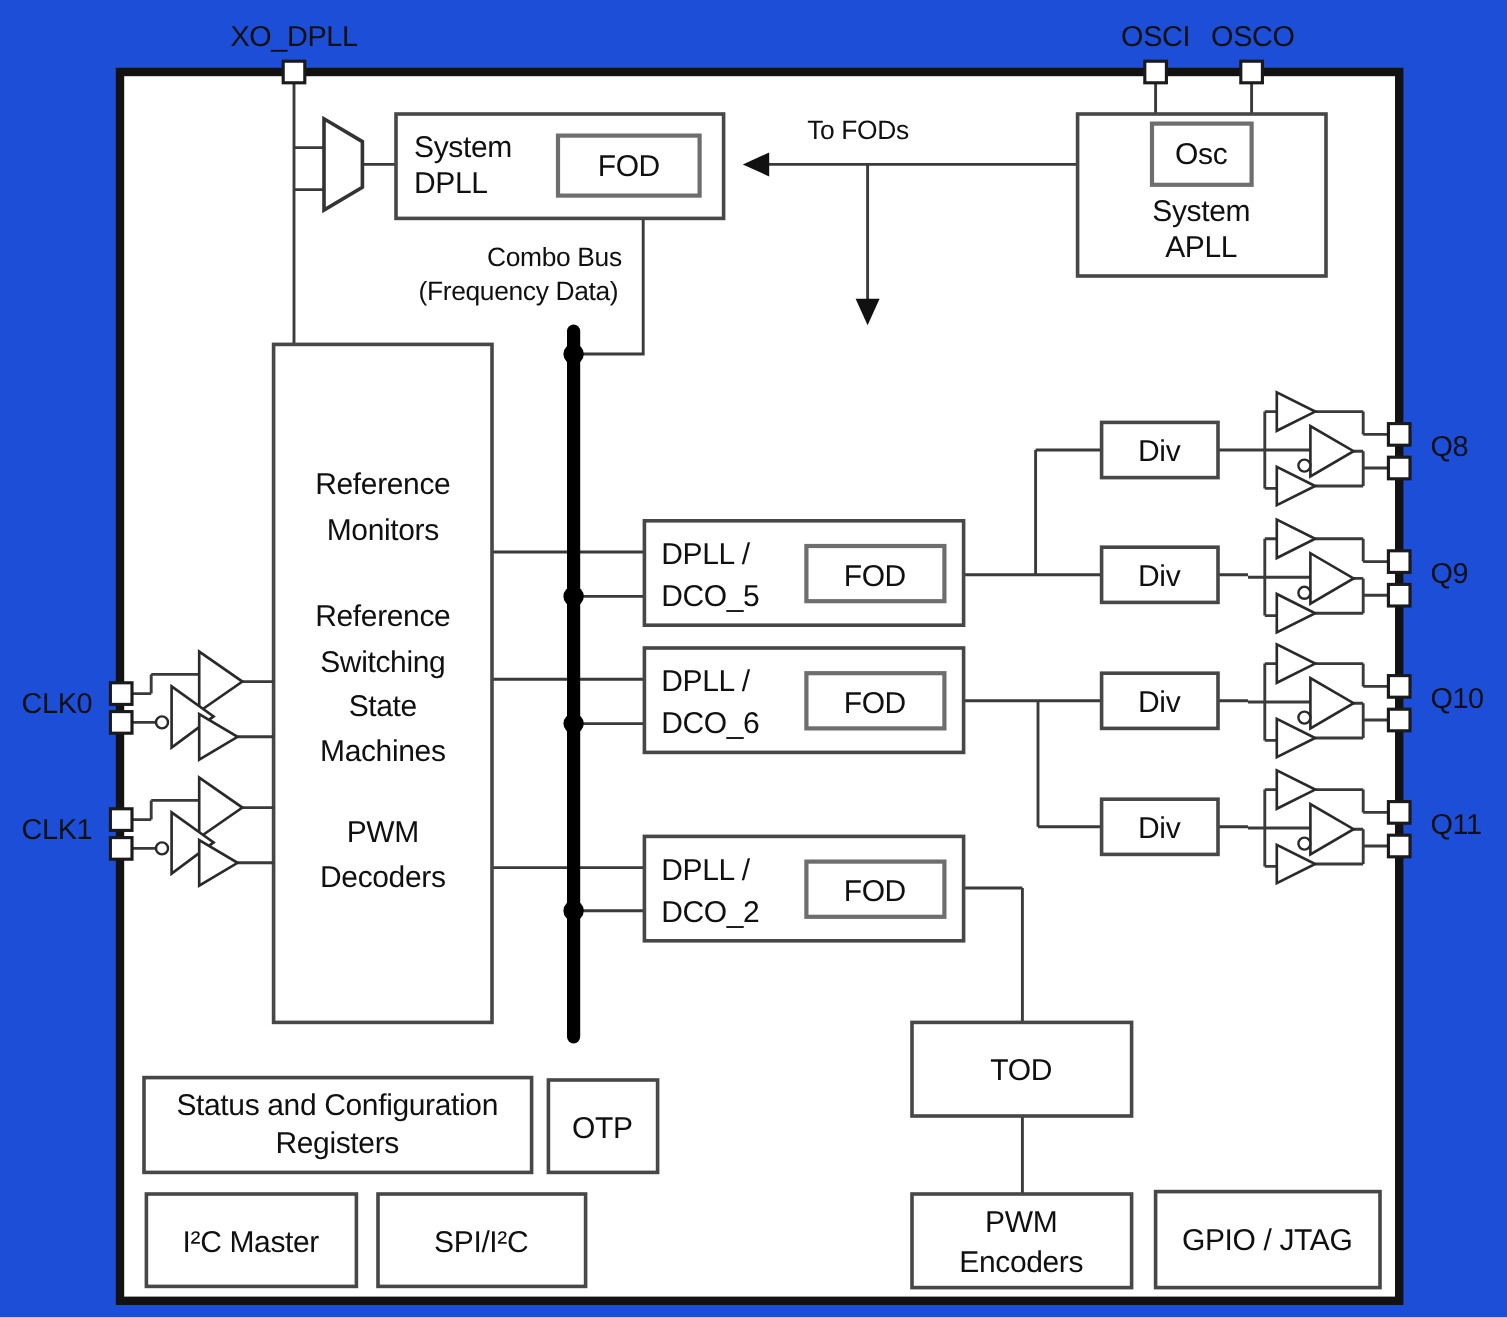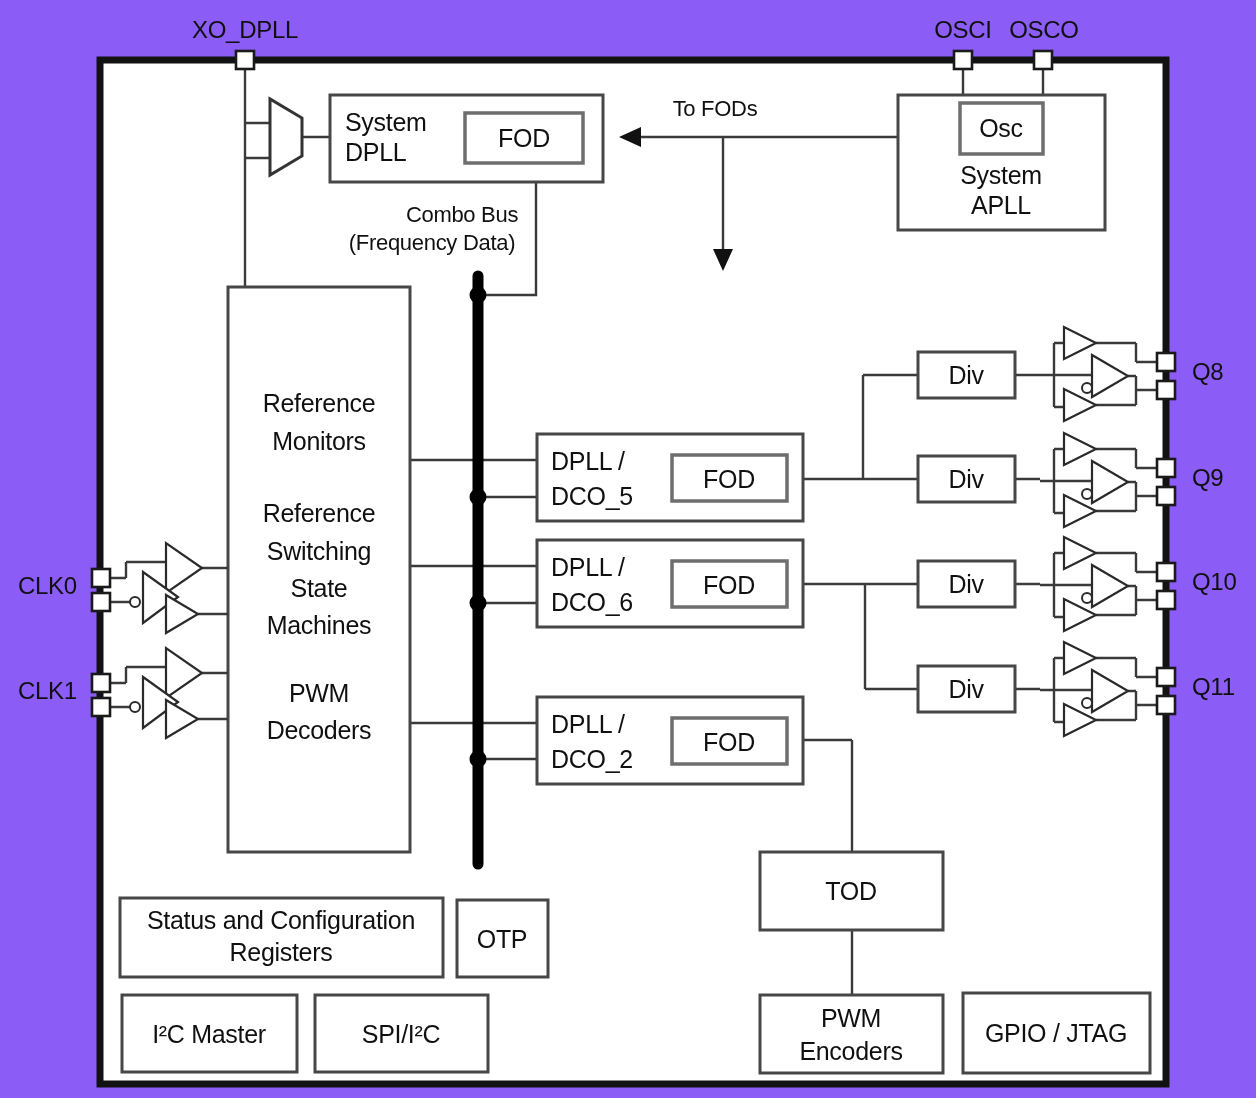--- a/index.html
+++ b/index.html
@@ -1,16 +1,16 @@
 <!DOCTYPE html>
 <html><head>
 <meta charset="utf-8">
 <style>
   html,body{margin:0;padding:0;background:#ffffff;}
-  .stage{position:relative;width:1256px;height:1098px;background:#8b5cf6;overflow:hidden;}
+  .stage{position:relative;width:1256px;height:1098px;background:#1d4ed8;overflow:hidden;}
   svg{display:block;}
   .box{fill:#ffffff;stroke:#474747;stroke-width:3;}
   .ibox{fill:#ffffff;stroke:#6e6e6e;stroke-width:3.5;}
   .chip{fill:#ffffff;stroke:#121212;stroke-width:7;}
   .wire{fill:none;stroke:#3a3a3a;stroke-width:2.4;}
   .busline{fill:none;stroke:#000000;stroke-width:11;stroke-linecap:round;}
   .dot{fill:#000000;stroke:none;}
   .pin{fill:#ffffff;stroke:#1a1a1a;stroke-width:2.6;}
   .tri{fill:#ffffff;stroke:#2a2a2a;stroke-width:2.2;}
   .bub{fill:#ffffff;stroke:#2a2a2a;stroke-width:2;}

